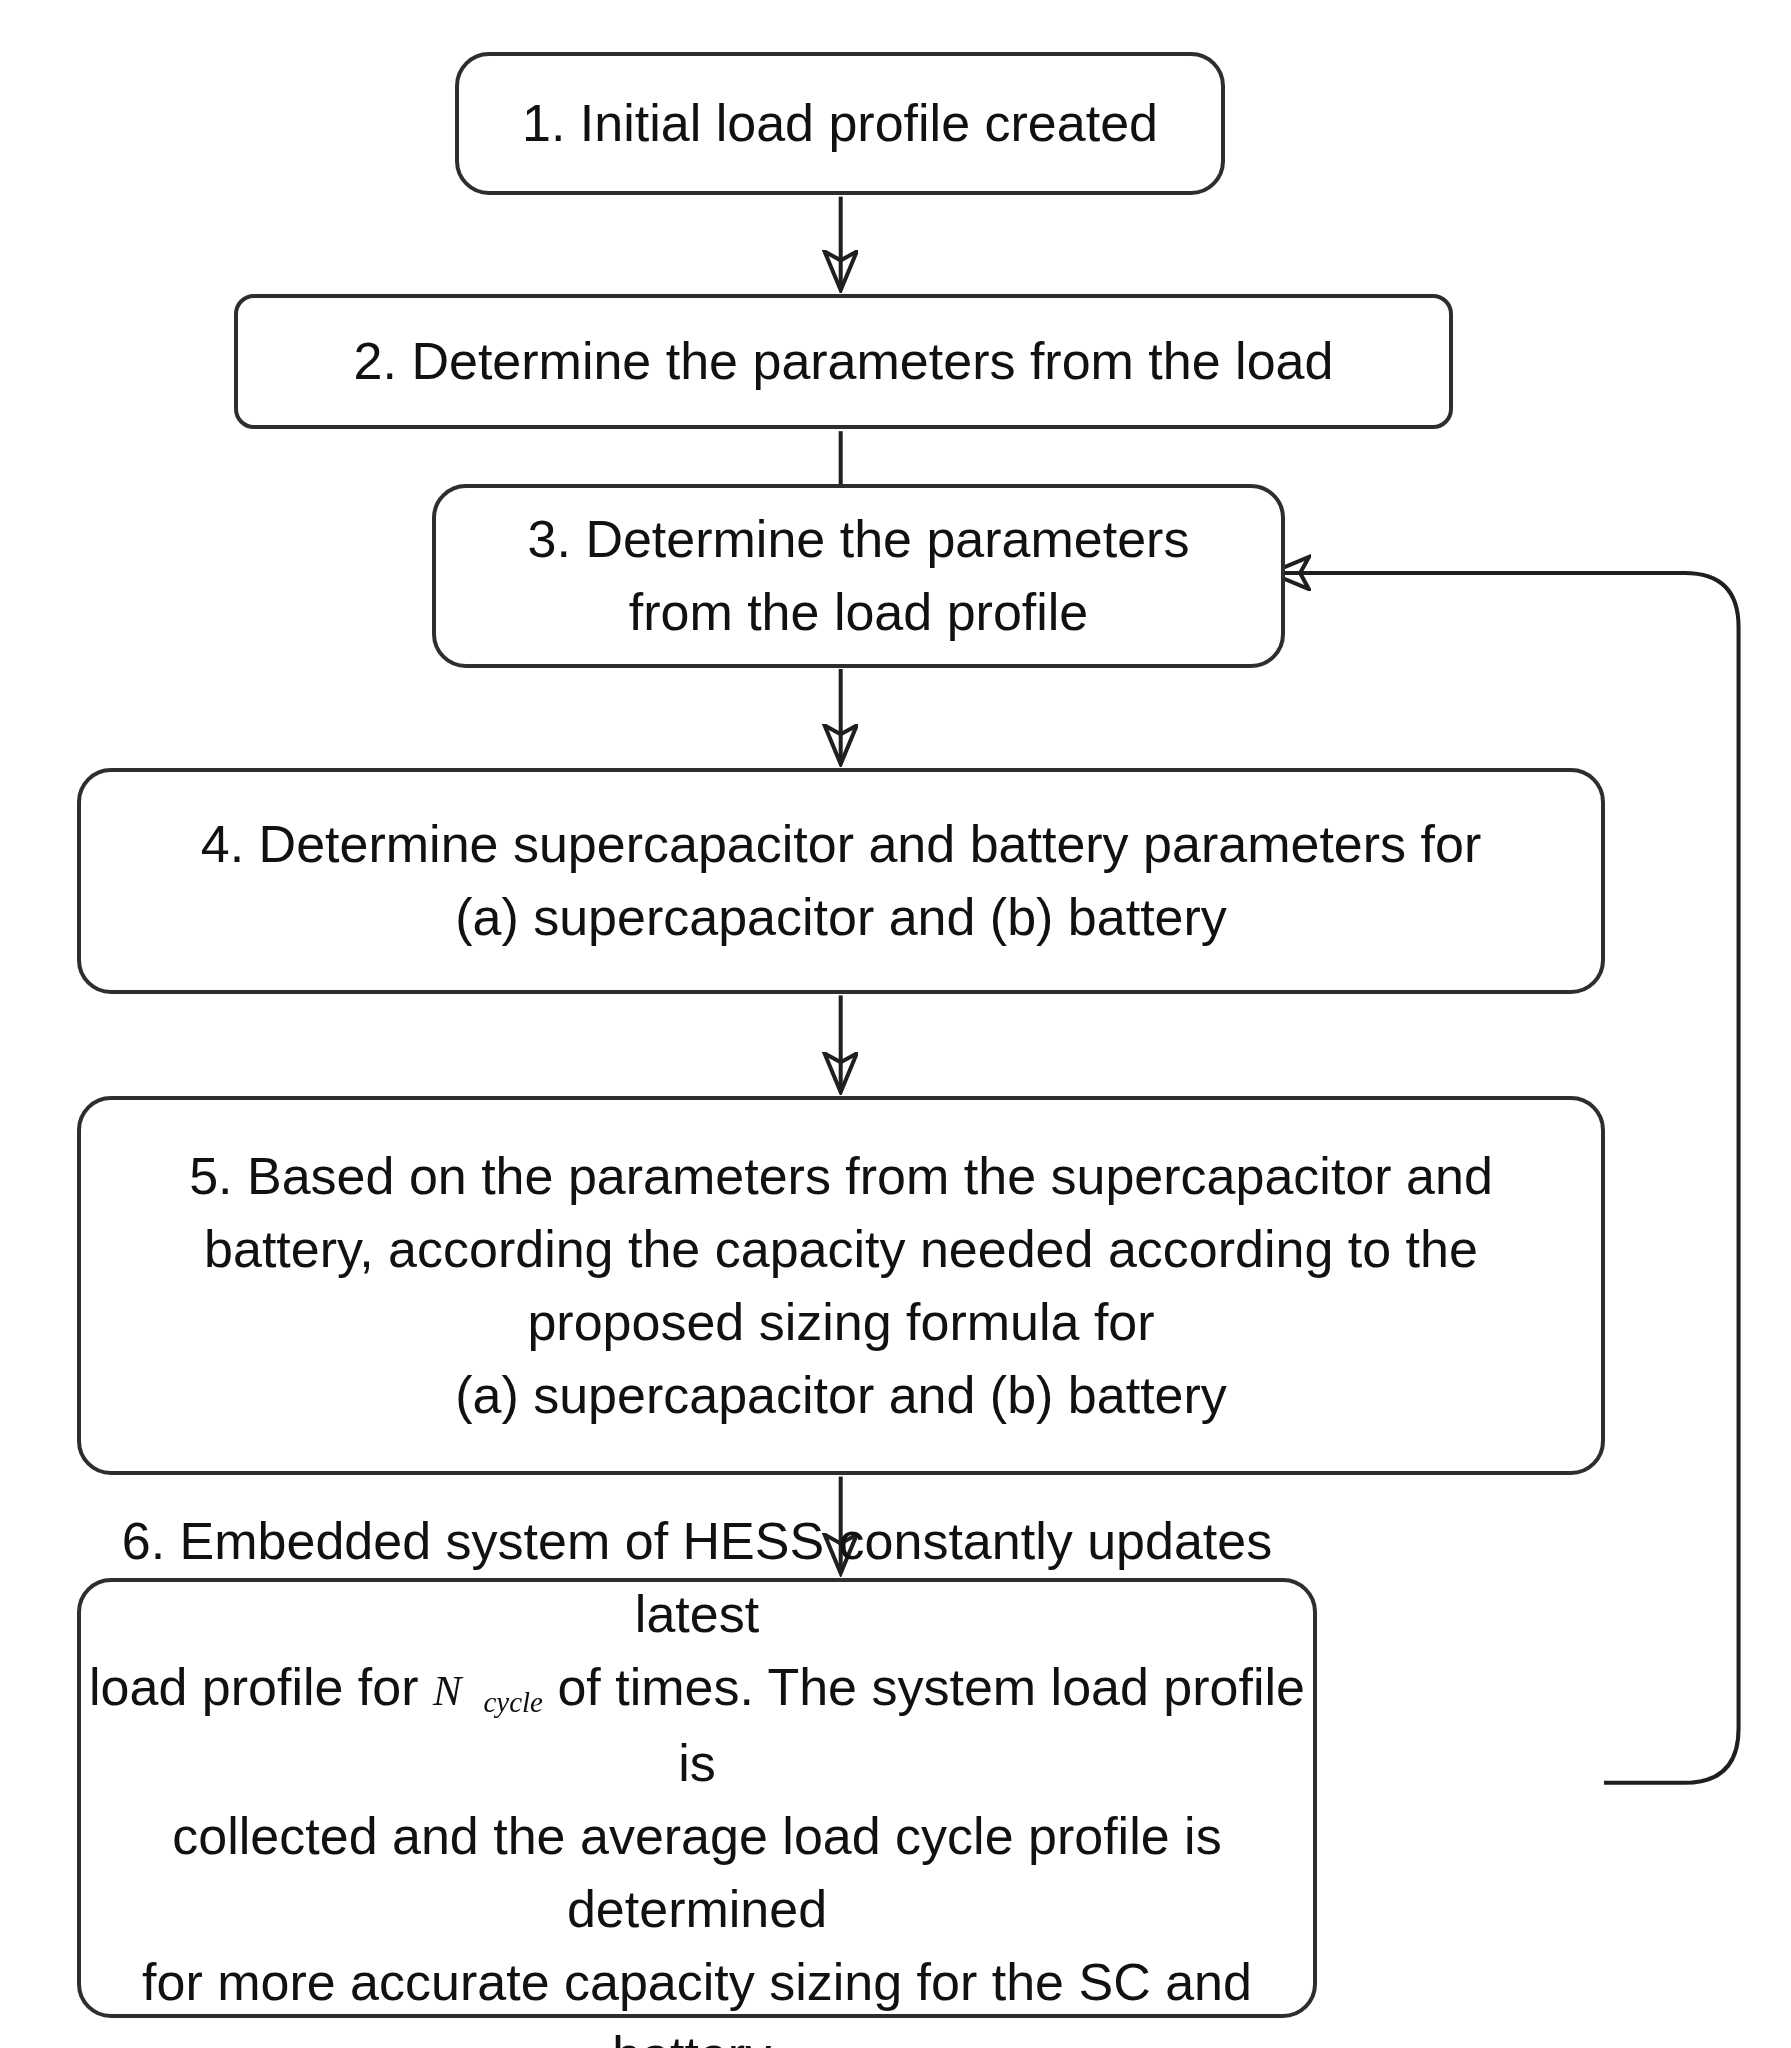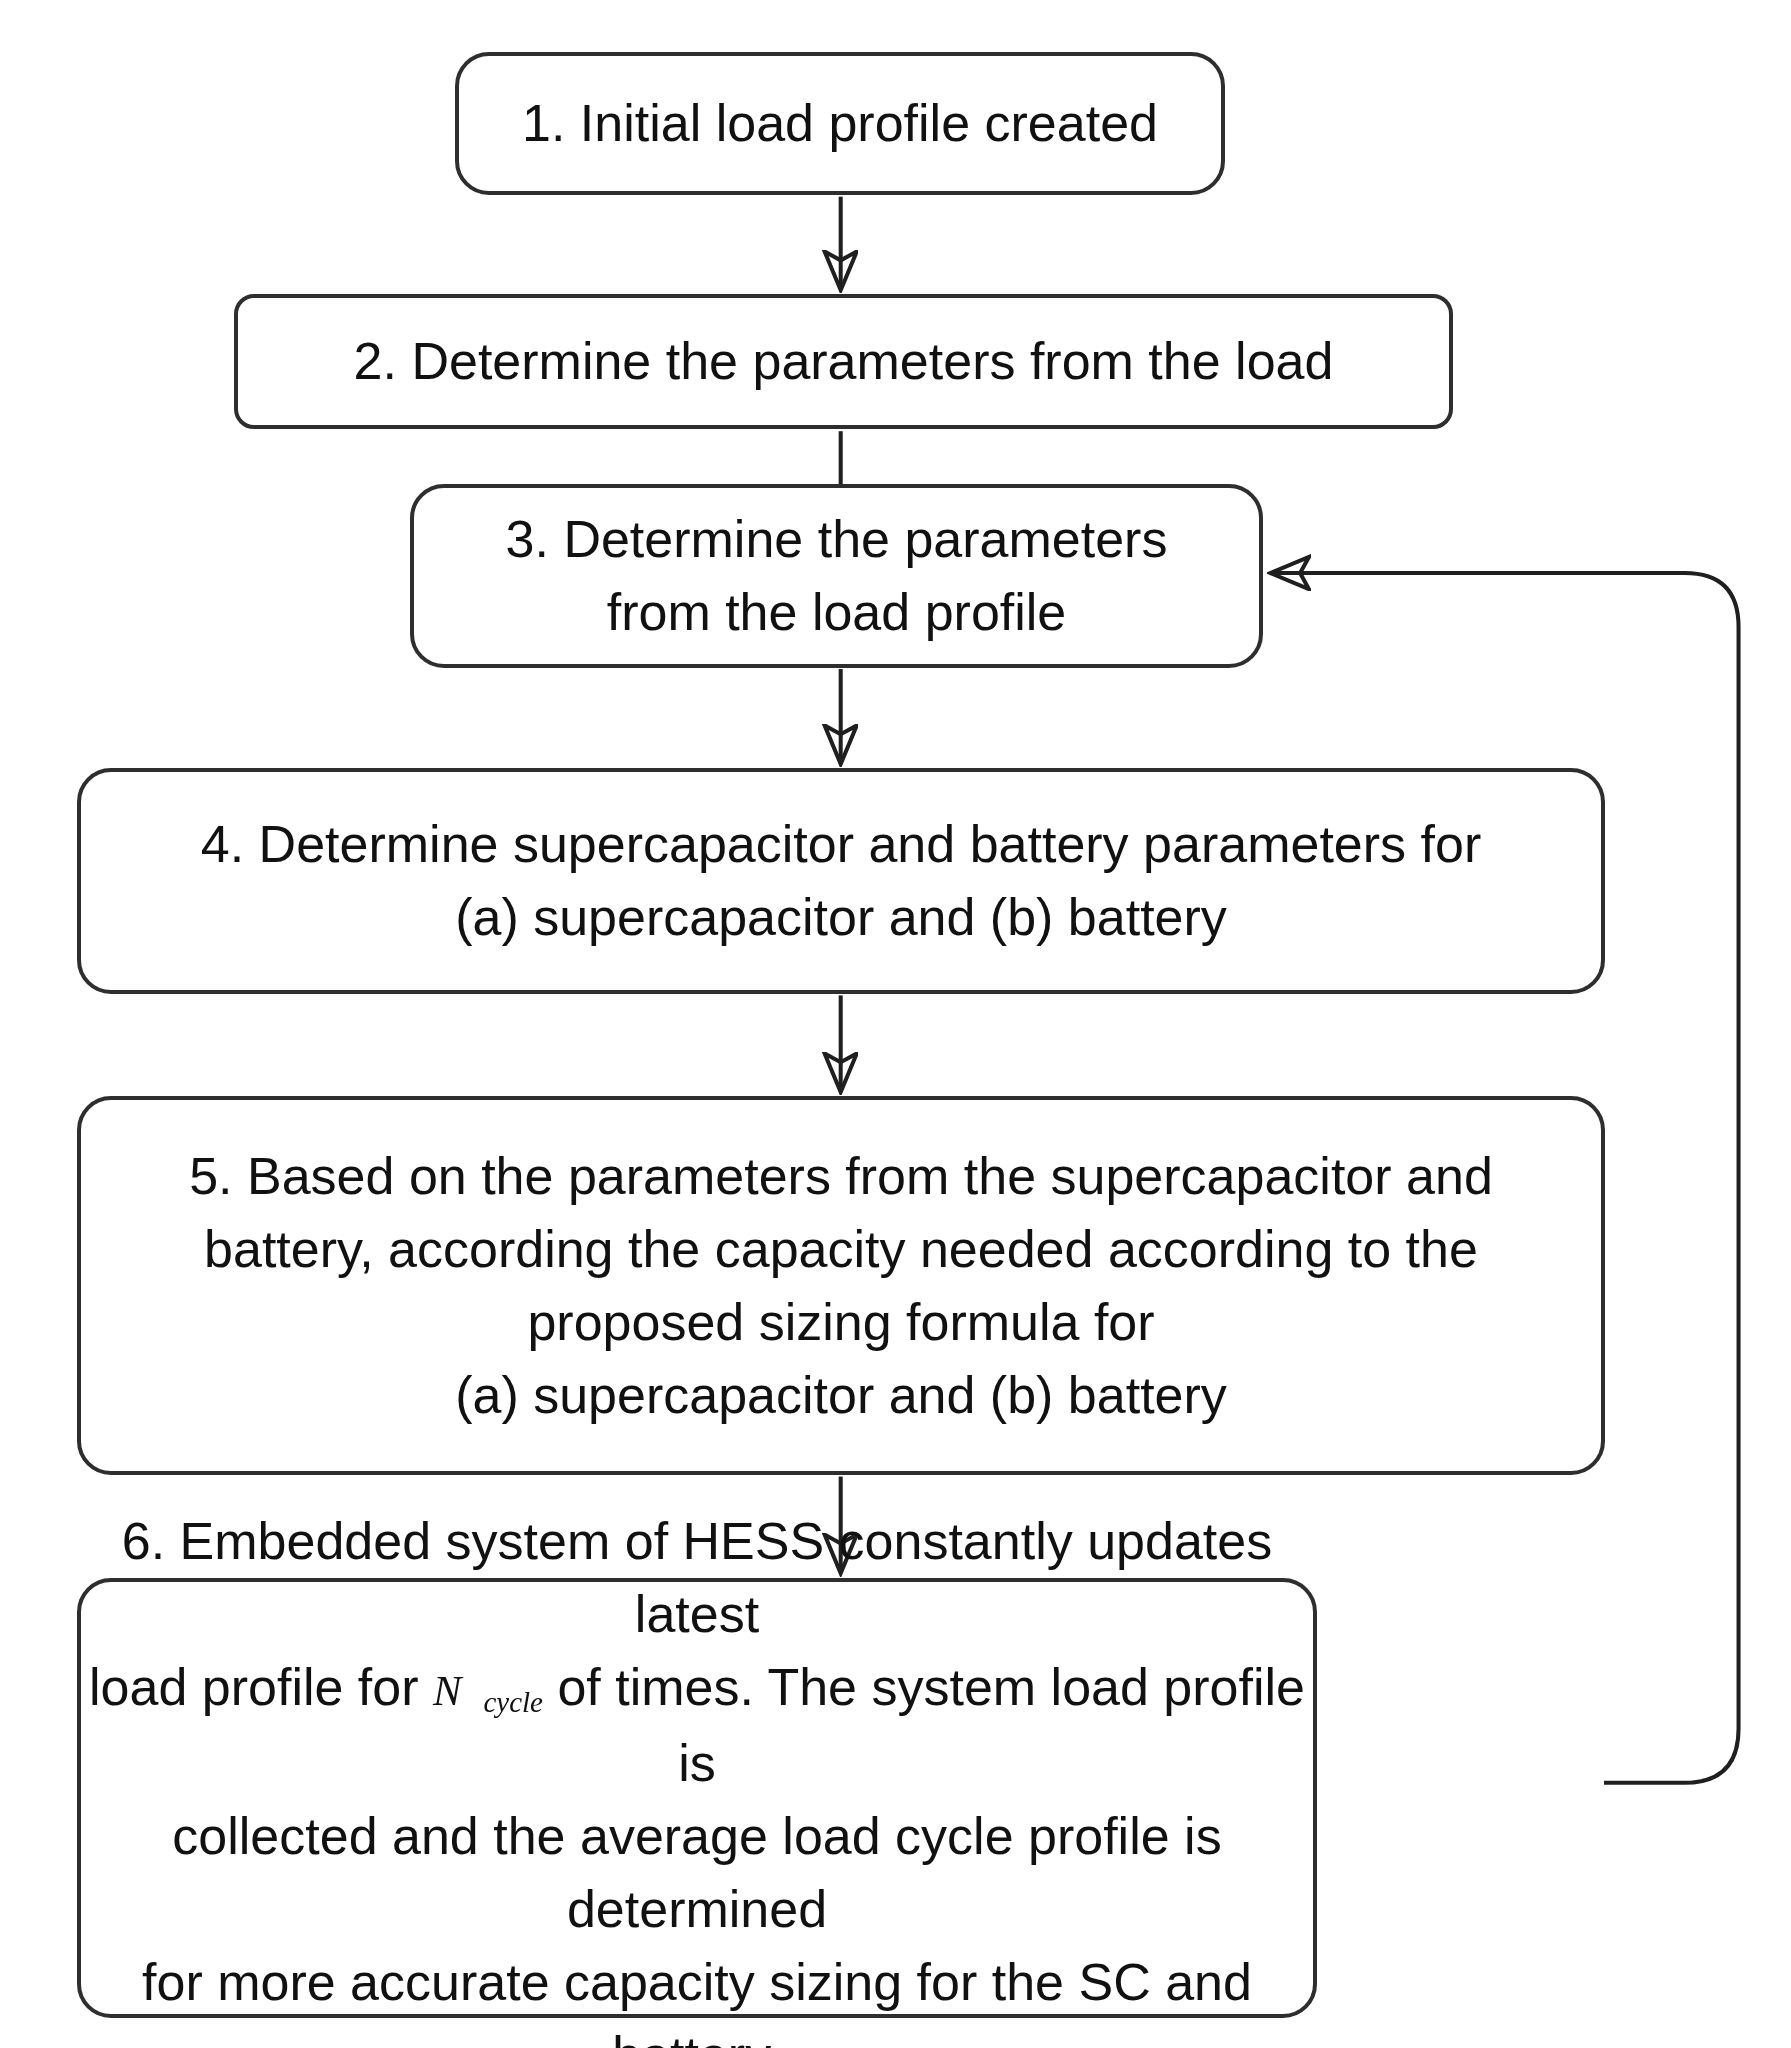--- a/index.html
+++ b/index.html
@@ -67,21 +67,21 @@
   </svg>
 
   <div class="node" style="left:455px; top:52px; width:770px; height:143px;">
     <div class="line">1. Initial load profile created</div>
   </div>
 
   <div class="node" style="left:234px; top:294px; width:1219px; height:135px;border-radius:20px;">
     <div class="line">2. Determine the parameters from the load</div>
   </div>
 
-  <div class="node" style="left:410px; top:484px; width:853px; height:184px;">
+  <div class="node" style="left:432px; top:484px; width:853px; height:184px;">
     <div class="line">3. Determine the parameters</div>
     <div class="line">from the load profile</div>
   </div>
 
   <div class="node" style="left:77px; top:768px; width:1528px; height:226px;">
     <div class="line">4. Determine supercapacitor and battery parameters for</div>
     <div class="line">(a) supercapacitor  and (b) battery</div>
   </div>
 
   <div class="node" style="left:77px; top:1096px; width:1528px; height:379px;">

